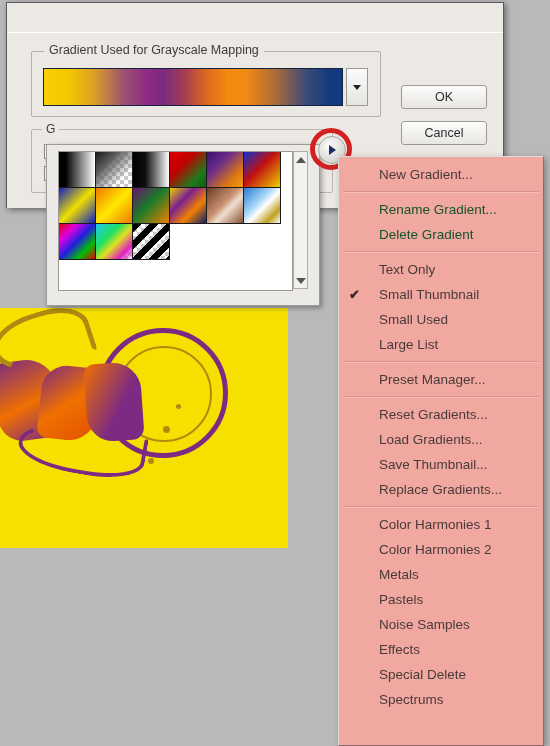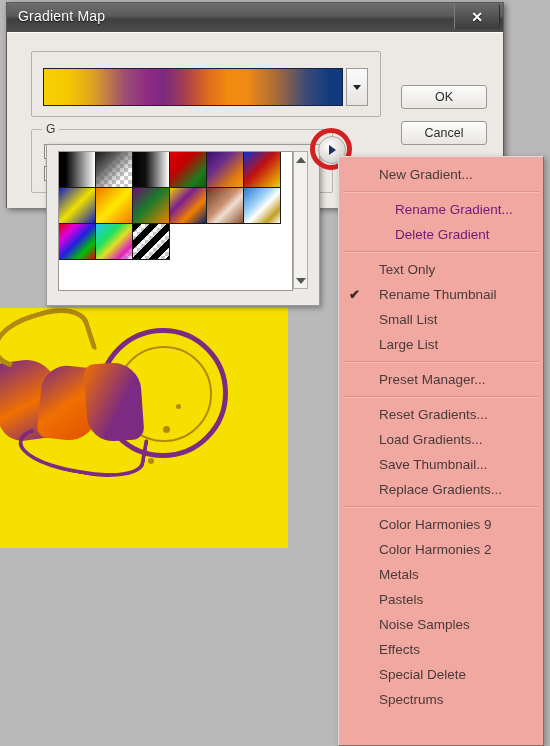--- a/index.html
+++ b/index.html
@@ -174,21 +174,21 @@
     background:#f0a8a0;
     border-left:1px solid #dcdcdc;border-top:1px solid #dcdcdc;
     border-right:1px solid #8a6a66;border-bottom:1px solid #8a6a66;
     box-shadow:2px 2px 6px rgba(0,0,0,.3);
     padding-top:5px;box-sizing:border-box;
   }
   .menu-item{
     height:25px;line-height:25px;padding-left:40px;
     font-size:13.5px;color:#4a3a3a;white-space:nowrap;position:relative;
   }
-  .menu-item.disabled{color:#701a75;margin-left:16px;}
+  .menu-item.disabled{color:#14532d;}
   .menu-check{
     position:absolute;left:10px;top:0;line-height:25px;font-size:13px;color:#3a2a2a;font-weight:bold;
   }
   .menu-sep{height:1px;background:#d9938c;margin:4px 4px;border-bottom:1px solid #f7bdb6;}
 </style>
 </head>
 <body>
 
 <div id="canvas-backdrop"></div>
 
@@ -201,28 +201,25 @@
   <div class="graf" style="left:98px;top:55px;width:56px;height:78px;background:linear-gradient(120deg,#f07000 0%,#7c2a82 60%,#7c2a82 100%);border-radius:10px 28px 12px 26px;transform:rotate(-4deg);"></div>
   <div class="graf" style="left:4px;top:4px;width:90px;height:46px;border:5px solid #b08a10;border-radius:50% 50% 10% 60%;transform:rotate(-18deg);border-bottom-color:transparent;"></div>
   <div class="graf" style="left:30px;top:118px;width:120px;height:40px;border:4px solid #7c2a82;border-radius:60% 10% 50% 50%;transform:rotate(10deg);border-top-color:transparent;"></div>
   <div class="graf" style="left:175px;top:118px;width:7px;height:7px;border-radius:50%;background:#b08a10;"></div>
   <div class="graf" style="left:188px;top:96px;width:5px;height:5px;border-radius:50%;background:#b08a10;"></div>
   <div class="graf" style="left:160px;top:150px;width:6px;height:6px;border-radius:50%;background:#b08a10;"></div>
 </div>
 
 <div id="gradient-map-dialog">
 
-  <div id="dialog-titlebar">
-    <div id="dialog-title">Gradient Map</div>
-    <div id="close-button">✕</div>
-  </div>
 
   <div id="dialog-body">
 
     <div id="gradient-groupbox">
+      <div id="gradient-groupbox-label">Gradient Used for Grayscale Mapping</div>
       <div id="gradient-preview-row">
         <div id="gradient-swatch"></div>
         <div id="gradient-dropdown-arrow">
           <span class="arrow-down"></span>
         </div>
       </div>
     </div>
 
     <div id="lower-groupbox">
       <div id="lower-groupbox-label">G</div>
@@ -276,32 +273,32 @@
 </div>
 <div id="annotation-circle"></div>
 
 <div id="context-menu">
     <div class="menu-item"><span>New Gradient...</span></div>
     <div class="menu-sep"></div>
     <div class="menu-item disabled"><span>Rename Gradient...</span></div>
     <div class="menu-item disabled"><span>Delete Gradient</span></div>
     <div class="menu-sep"></div>
     <div class="menu-item"><span>Text Only</span></div>
-    <div class="menu-item"><span class="menu-check">✔</span><span>Rename Thumbnail</span></div>
-    <div class="menu-item"><span>Small List</span></div>
+    <div class="menu-item"><span class="menu-check">✔</span><span>Small Thumbnail</span></div>
+    <div class="menu-item"><span>Small Used</span></div>
     <div class="menu-item"><span>Large List</span></div>
     <div class="menu-sep"></div>
     <div class="menu-item"><span>Preset Manager...</span></div>
     <div class="menu-sep"></div>
     <div class="menu-item"><span>Reset Gradients...</span></div>
     <div class="menu-item"><span>Load Gradients...</span></div>
     <div class="menu-item"><span>Save Thumbnail...</span></div>
     <div class="menu-item"><span>Replace Gradients...</span></div>
     <div class="menu-sep"></div>
-    <div class="menu-item"><span>Color Harmonies 9</span></div>
+    <div class="menu-item"><span>Color Harmonies 1</span></div>
     <div class="menu-item"><span>Color Harmonies 2</span></div>
     <div class="menu-item"><span>Metals</span></div>
     <div class="menu-item"><span>Pastels</span></div>
     <div class="menu-item"><span>Noise Samples</span></div>
     <div class="menu-item"><span>Effects</span></div>
     <div class="menu-item"><span>Special Delete</span></div>
     <div class="menu-item"><span>Spectrums</span></div>
   </div>
 
 </body></html>

